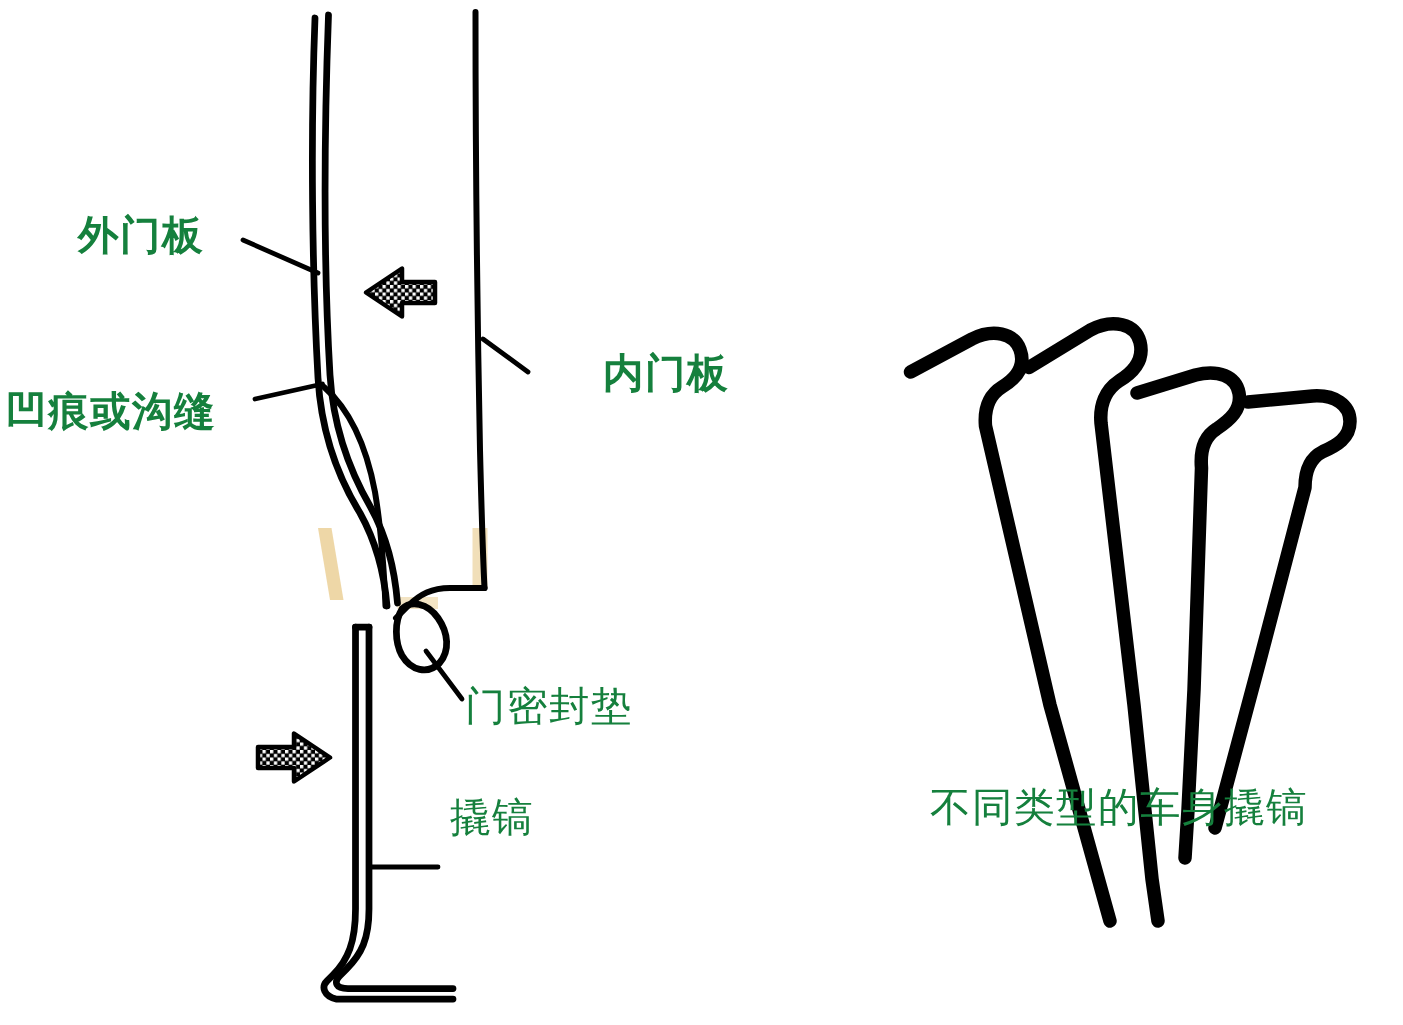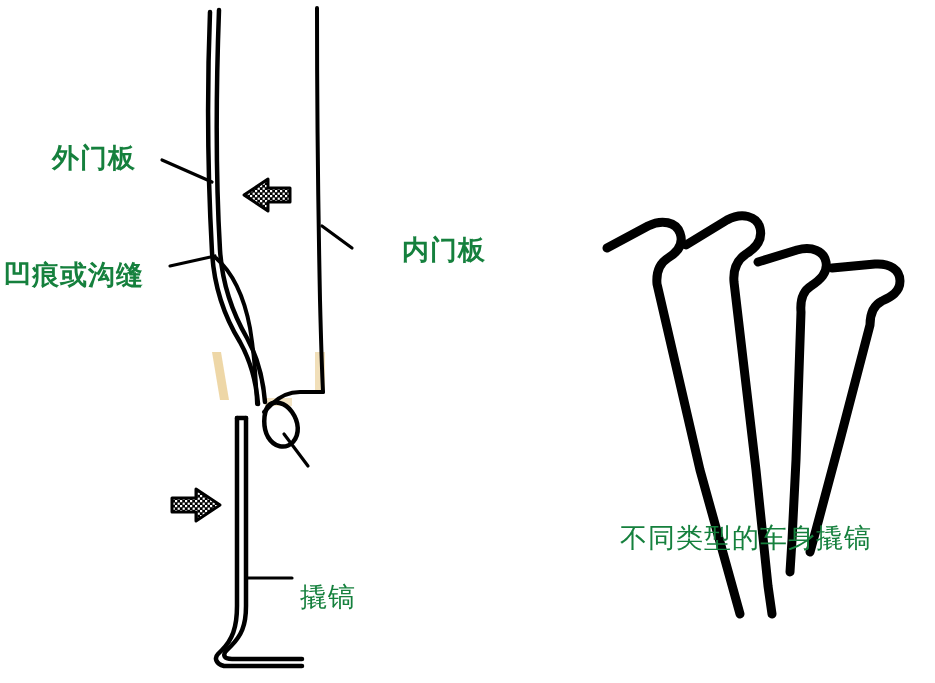--- a/index.html
+++ b/index.html
@@ -47,21 +47,21 @@
     font-weight: normal;
     font-size: 27px;
     letter-spacing: 1px;
     font-family: "Liberation Sans", "DejaVu Sans", sans-serif;
   }
   #lab-outer-panel { left: 52px;  top: 144px; }
   #lab-dent        { left: 4px;   top: 261px; }
   #lab-inner-panel { left: 358px; top: 236px; margin-left: 44px; }
   #lab-seal        { left: 310px; top: 458px; }
   #lab-force       { left: 12px;  top: 492px; }
-  #lab-prybar      { left: 300px; top: 584px; text-align: center; }
+  #lab-prybar      { left: 300px; top: 532px; text-align: center; }
   #lab-caption     { left: 620px; top: 525px; }
 </style>
 </head>
 <body>
 
 <div id="canvas">
 
   <svg id="art" viewBox="0 0 935 683" xmlns="http://www.w3.org/2000/svg">
     <defs>
       <pattern id="hatch" width="5" height="5" patternUnits="userSpaceOnUse">
@@ -154,19 +154,20 @@
                L840 440 L816 530 L810 552"></path>
     </g>
   </svg>
 
   <div class="lbl lbl-bold" id="lab-outer-panel">外门板</div>
 
   <div class="lbl lbl-bold" id="lab-dent">凹痕或沟缝</div>
 
   <div class="lbl lbl-bold" id="lab-inner-panel">内门板</div>
 
+  <div class="lbl lbl-plain" id="lab-seal">门密封垫</div>
 
 
   <div class="lbl lbl-plain" id="lab-prybar">撬镐</div>
 
   <div class="lbl lbl-caption" id="lab-caption">不同类型的车身撬镐</div>
 
 </div>
 
 </body></html>

